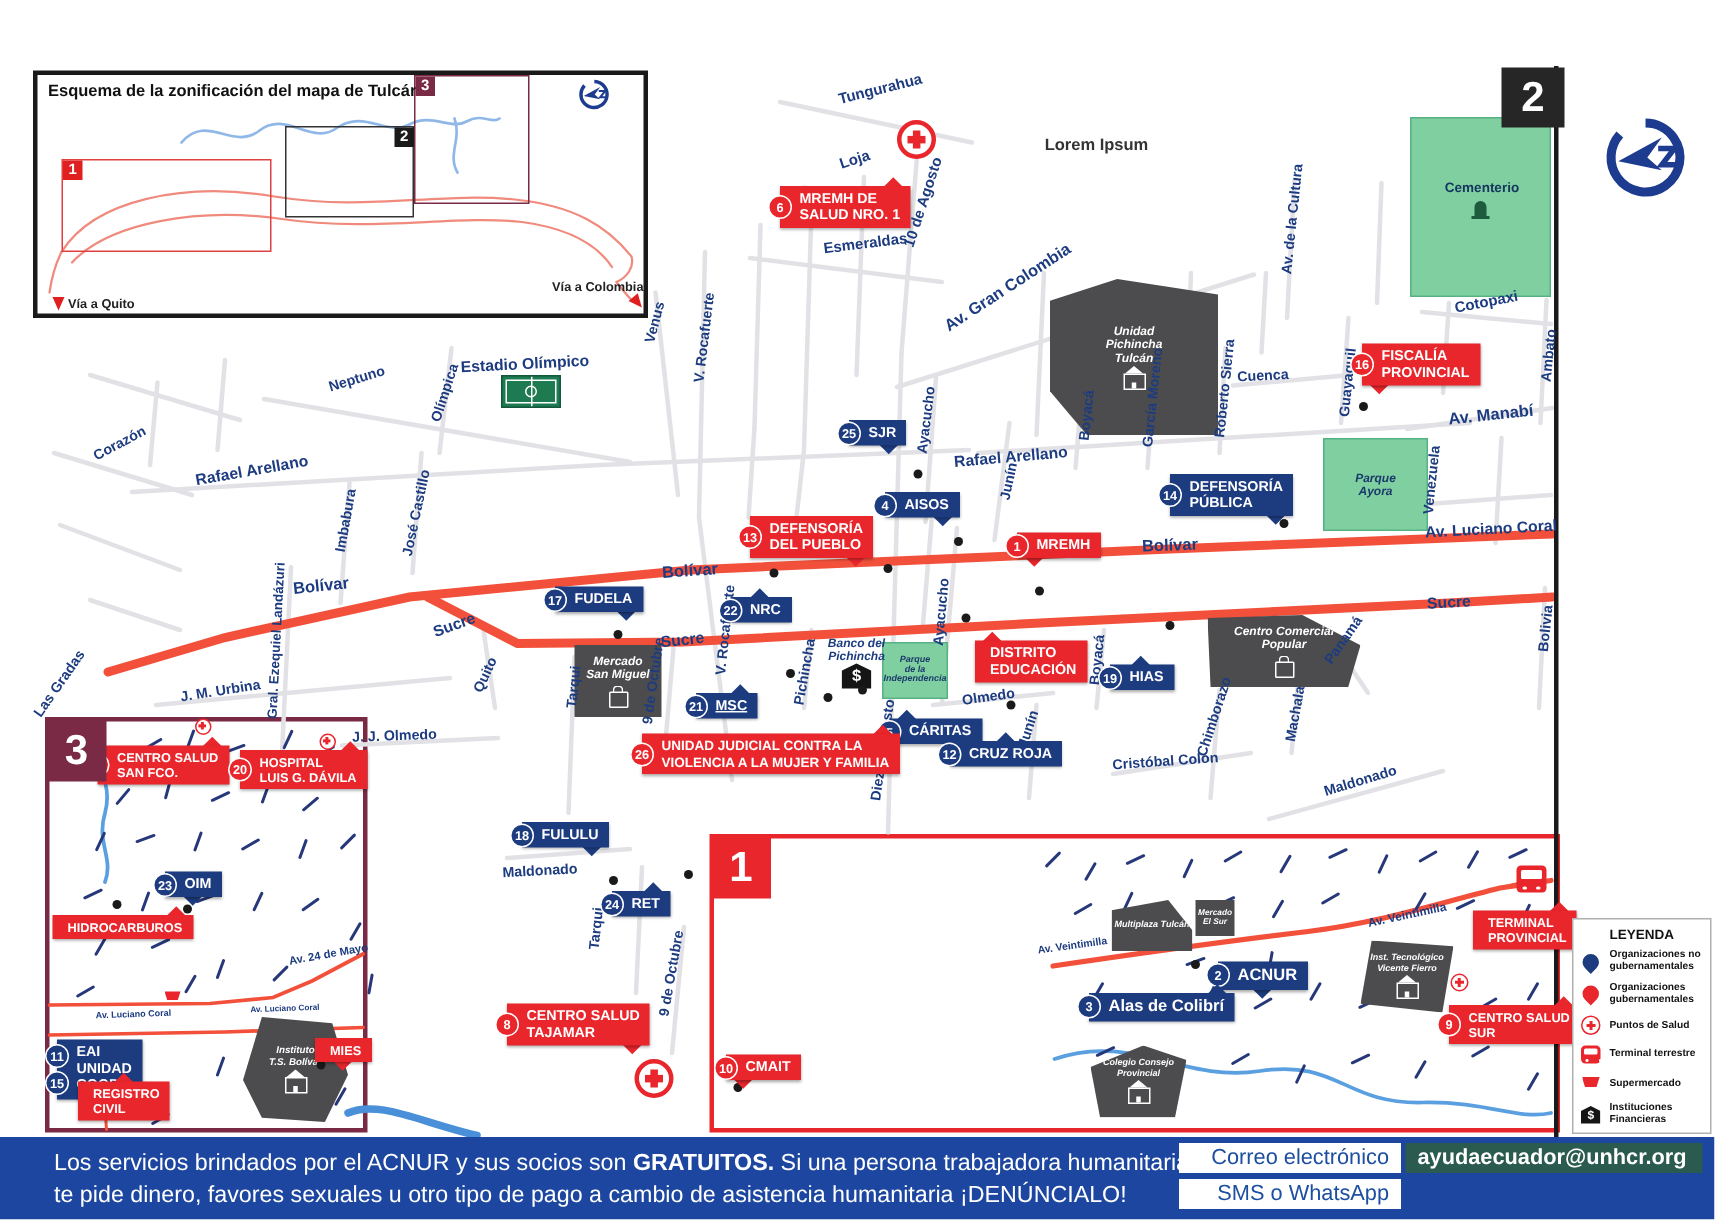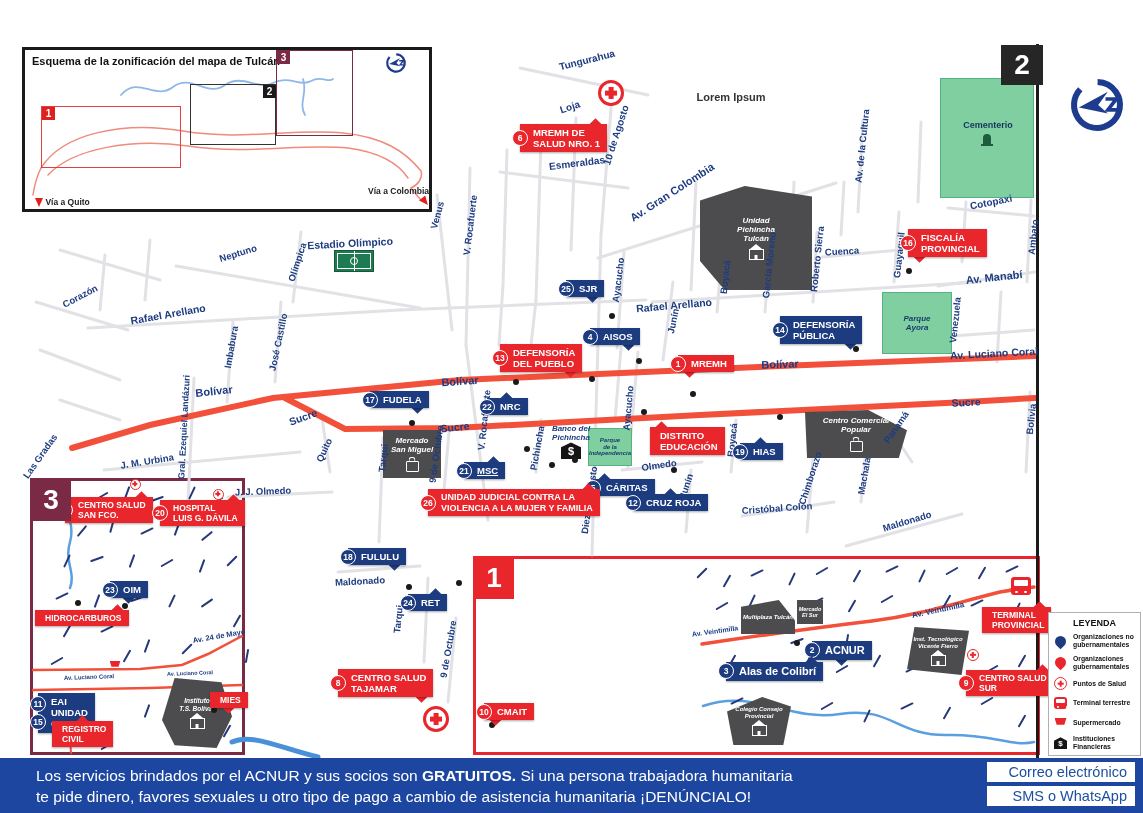--- a/index.html
+++ b/index.html
@@ -247,20 +247,21 @@
       </svg></span>
 
   <div class="footer">
     <div class="msg">
       <div><span>Los servicios brindados por el ACNUR y sus socios son </span><b>GRATUITOS.</b><span> Si una persona trabajadora humanitaria</span></div>
       <div>te pide dinero, favores sexuales u otro tipo de pago a cambio de asistencia humanitaria ¡DENÚNCIALO!</div>
     </div>
     <div class="contact">
       <div class="crow">
         <div class="clabel">Correo electrónico</div>
+        <div class="cvalue">ayudaecuador@unhcr.org</div>
       </div>
       <div class="crow">
         <div class="clabel">SMS o WhatsApp</div>
       </div>
     </div>
   </div>
 
 <span class="tick" style="left: 58px; top: 500px; width: 14px; height: 2px; transform: rotate(-60deg);"></span>
     <span class="tick" style="left: 95px; top: 495px; width: 14px; height: 2px; transform: rotate(-30deg);"></span>
     <span class="tick" style="left: 120px; top: 492px; width: 14px; height: 2px; transform: rotate(-70deg);"></span>

